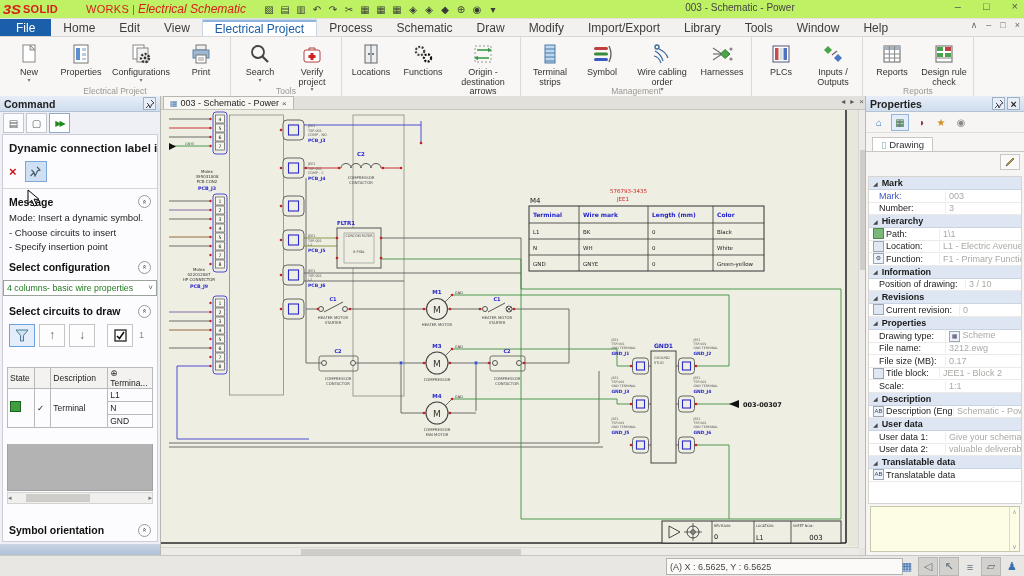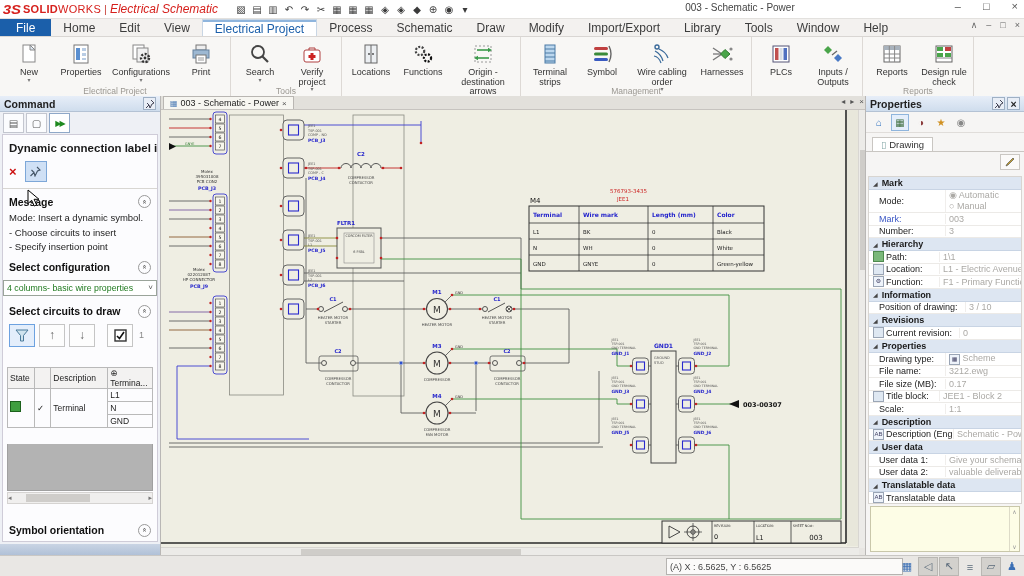--- a/index.html
+++ b/index.html
@@ -1,23 +1,23 @@
 <!DOCTYPE html>
 <html><head>
 <meta charset="utf-8">
 <style>
   html,body{margin:0;padding:0;}
   body{width:1024px;height:576px;overflow:hidden;font-family:"Liberation Sans","DejaVu Sans",sans-serif;background:#e8e6e3;position:relative;font-size:11px;color:#333;}
   #app{position:absolute;inset:0;}
   
-  .titlebar{position:absolute;left:0;top:0;right:0;height:18px;background:#ffffff;border-bottom:1px solid #e3e1de;display:flex;align-items:center;}
+  .titlebar{position:absolute;left:0;top:0;right:0;height:18px;background:#bef264;border-bottom:1px solid #e3e1de;display:flex;align-items:center;}
   .brand{display:flex;align-items:center;gap:3px;padding-left:4px;white-space:nowrap;}
   .logo3s{color:#d6201c;font-weight:bold;font-style:italic;font-size:13px;transform:scaleX(1.15);}
   .brandbold{color:#d6201c;font-weight:bold;font-size:11px;letter-spacing:.3px;}
-  .brandlight{color:#d6201c;font-size:11px;letter-spacing:.3px;}
+  .brandlight{color:#d6201c;font-size:11px;letter-spacing:.3px;padding-left:28px;}
   .branddiv{color:#c9473f;font-size:11px;}
   .brandprod{color:#d6201c;font-style:italic;font-size:12px;}
   .qat{display:flex;align-items:center;gap:2px;margin-left:16px;}
   .qat span{font-size:10px;color:#3a3a3a;width:14px;text-align:center;}
   .wintitle{position:absolute;left:640px;top:2px;width:200px;text-align:center;font-size:10px;color:#444;}
   .winbtns{position:absolute;right:6px;top:0;display:flex;gap:22px;color:#555;font-size:11px;}
   
   .menubar{position:absolute;left:0;top:19px;right:0;height:17px;background:#f3f1ef;border-bottom:1px solid #d9d6d3;display:flex;align-items:stretch;}
   .mitem{padding:1px 12px 0 12px;display:flex;align-items:center;color:#3c3c3c;font-size:12px;}
   .mitem.file{background:#1b5faa;color:#fff;padding:1px 16px 0 16px;}
@@ -932,24 +932,20 @@
             <svg width="10" height="10">
               <path d="M1 9 L3 8 L9 2 L8 1 L2 7 Z" fill="#c9a227" stroke="#555" stroke-width="0.7"></path>
             </svg>
           </span>
         </div>
       <div class="pgrid">
         <div class="psec">
             <span class="tri">◢</span>
             <span>Mark</span>
           </div>
-        <div class="prow" style="min-height:22px;">
-          <div class="plabel">Mode:</div>
-          <div class="pvalue modev"><span>◉ <span>Automatic</span></span><br><span>○ <span>Manual</span></span></div>
-        </div>
         <div class="prow">
             <div class="plabel blue">Mark:</div>
             <div class="pvalue">003</div>
           </div>
         <div class="prow">
             <div class="plabel">Number:</div>
             <div class="pvalue">3</div>
           </div>
         <div class="psec">
             <span class="tri">◢</span>

